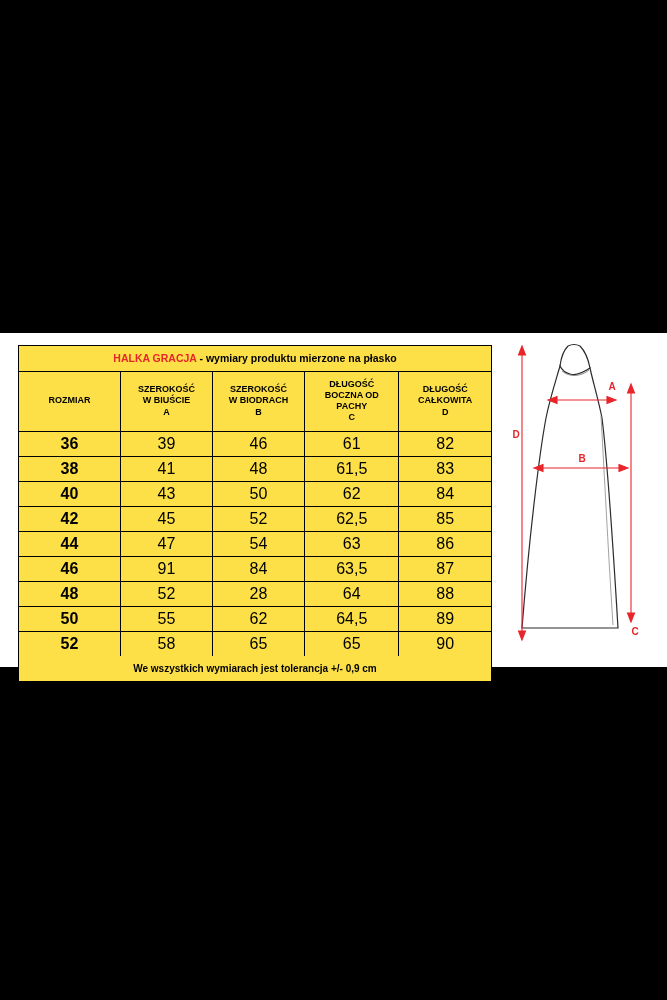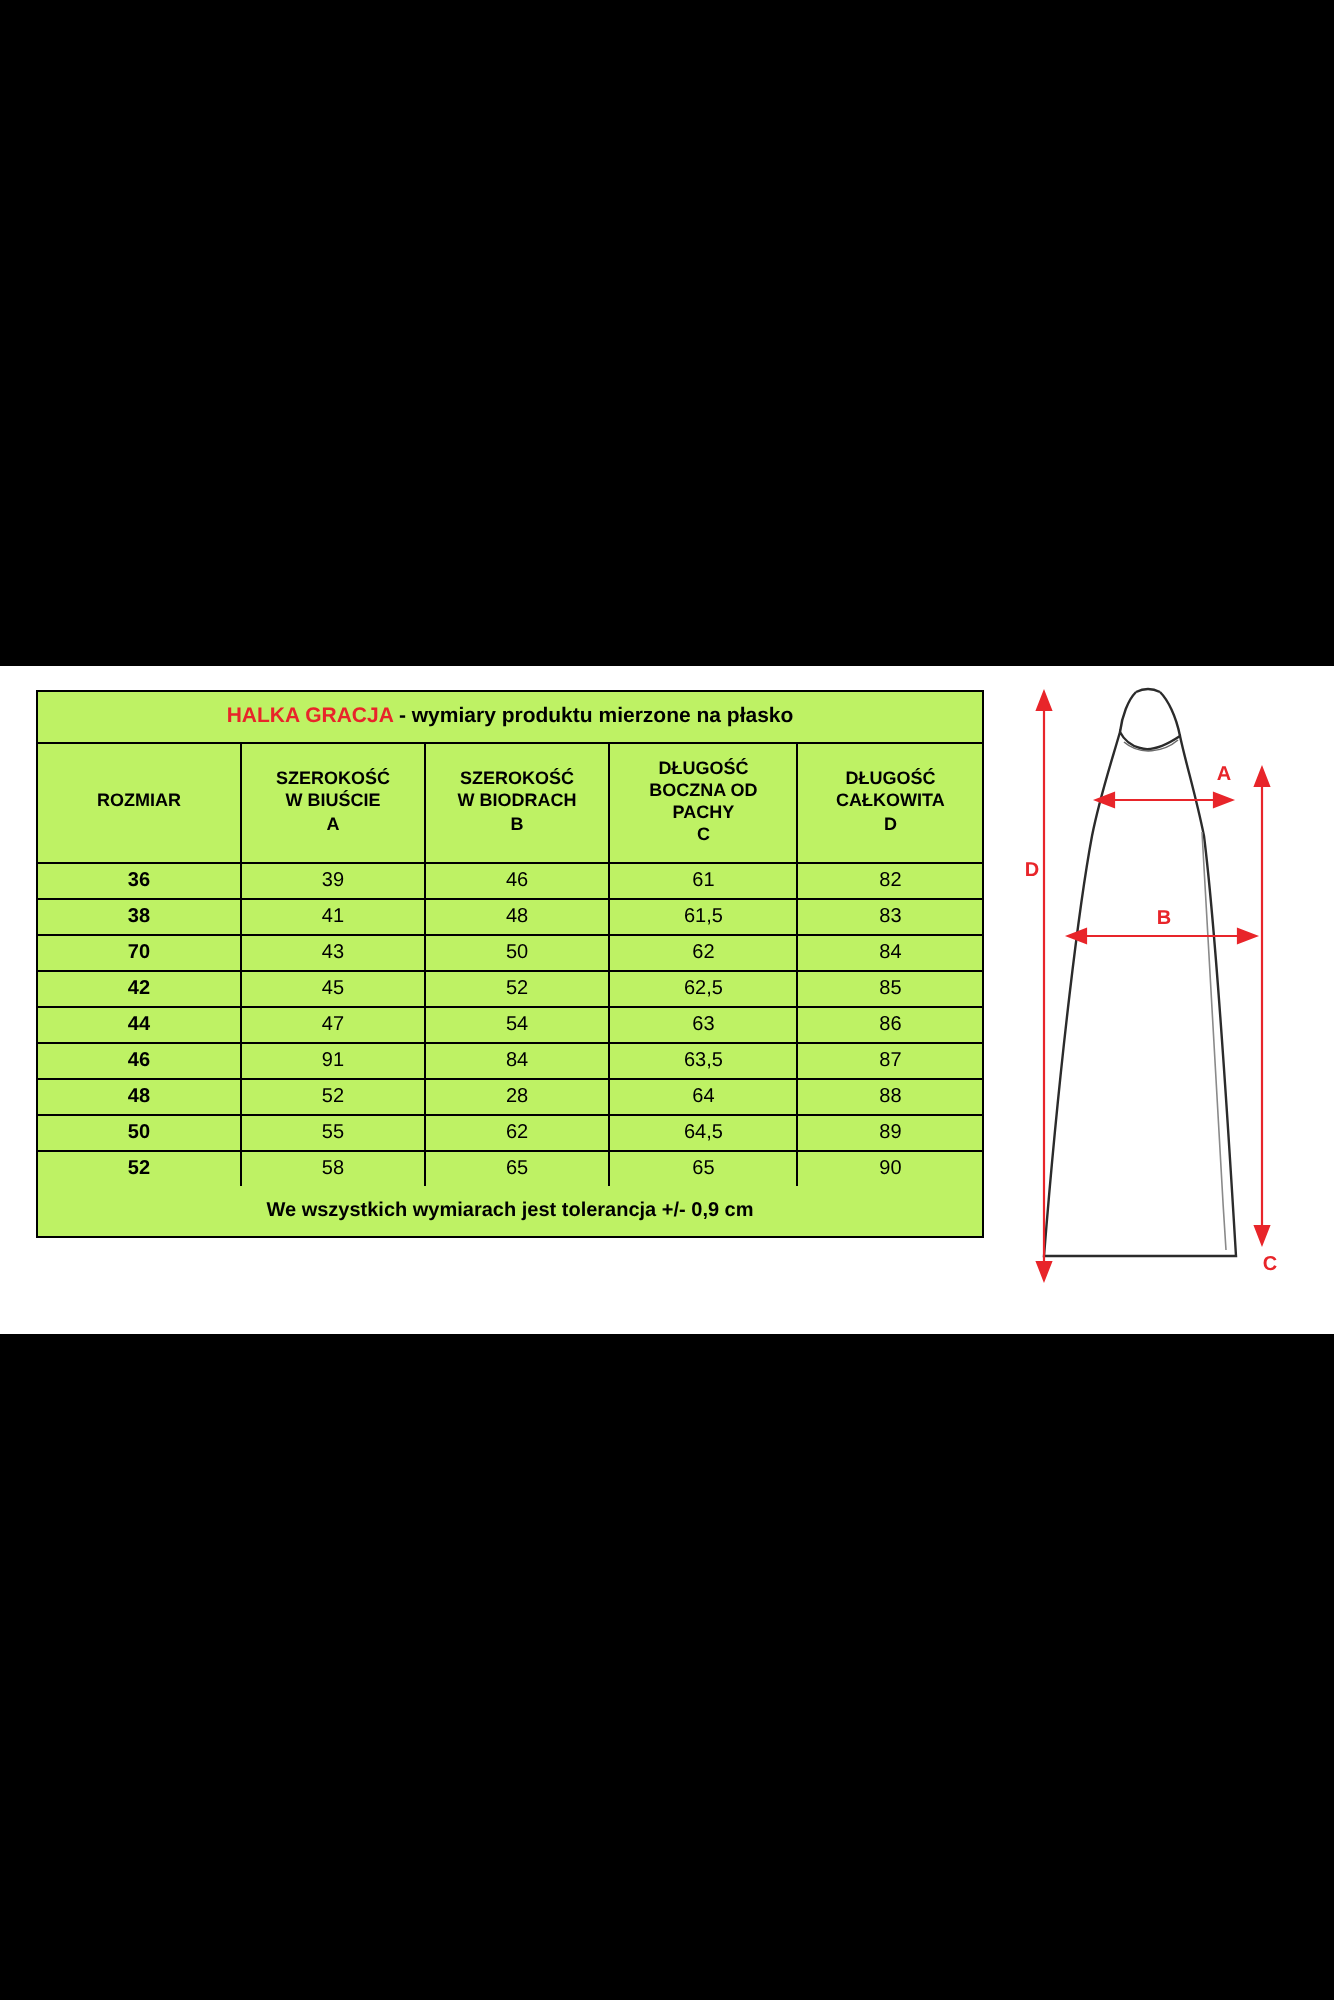--- a/index.html
+++ b/index.html
@@ -32,21 +32,21 @@
   }
 
   
   #table-panel {
     position: absolute;
     left: 18px;
     top: 12px;
     width: 474px;
     border: 1px solid #000000;
     box-sizing: border-box;
-    background: #bef264;
+    background: #fde047;
   }
 
   .panel-title {
     text-align: center;
     font-size: 10.5px;
     font-weight: bold;
     padding: 7px 4px 6px 4px;
     color: #000000;
     line-height: 1.1;
   }
@@ -76,21 +76,21 @@
     border-bottom: 1px solid #000000;
   }
   table.size-table tr.hdr th {
     font-size: 9px;
     font-weight: bold;
     line-height: 1.25;
     padding: 7px 2px 7px 2px;
     vertical-align: middle;
   }
   table.size-table tbody td {
-    font-size: 10px;
+    font-size: 16px;
     padding: 3px 2px 3px 2px;
     font-weight: normal;
   }
   table.size-table tbody td.sizecell {
     font-weight: bold;
   }
   
   table.size-table th + th,
   table.size-table td + td {
     border-left: 1px solid #000000;
@@ -182,21 +182,21 @@
             <td>82</td>
           </tr>
           <tr>
             <td class="sizecell">38</td>
             <td>41</td>
             <td>48</td>
             <td>61,5</td>
             <td>83</td>
           </tr>
           <tr>
-            <td class="sizecell">70</td>
+            <td class="sizecell">40</td>
             <td>43</td>
             <td>50</td>
             <td>62</td>
             <td>84</td>
           </tr>
           <tr>
             <td class="sizecell">42</td>
             <td>45</td>
             <td>52</td>
             <td>62,5</td>

